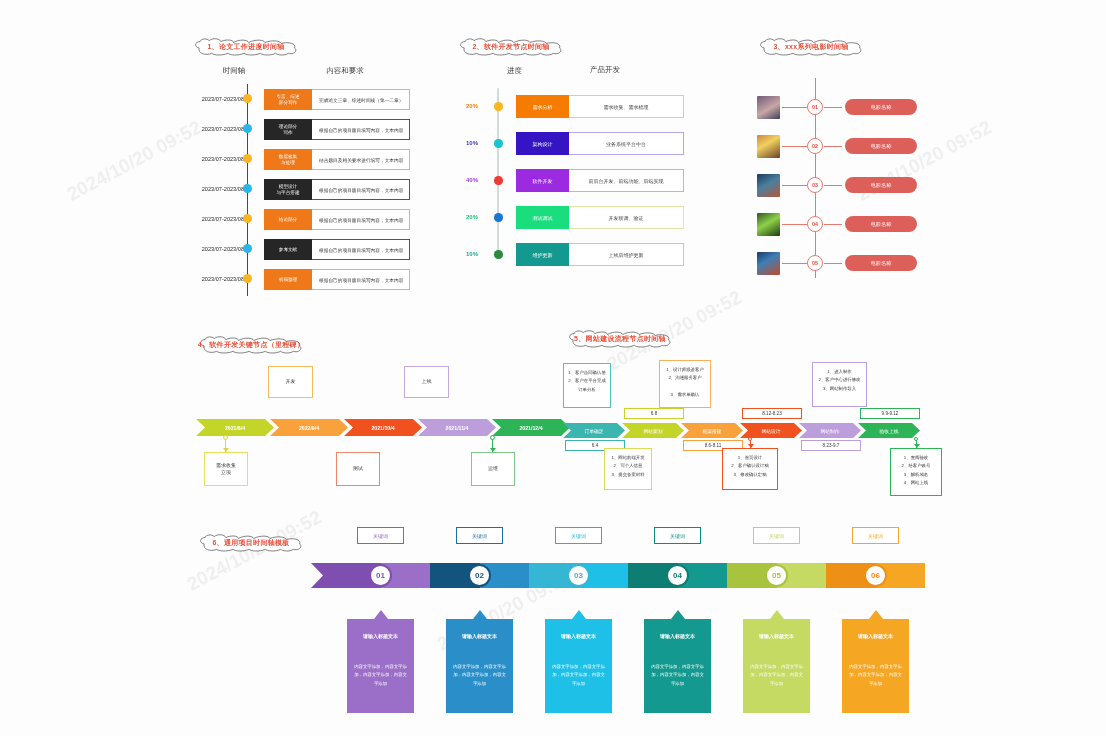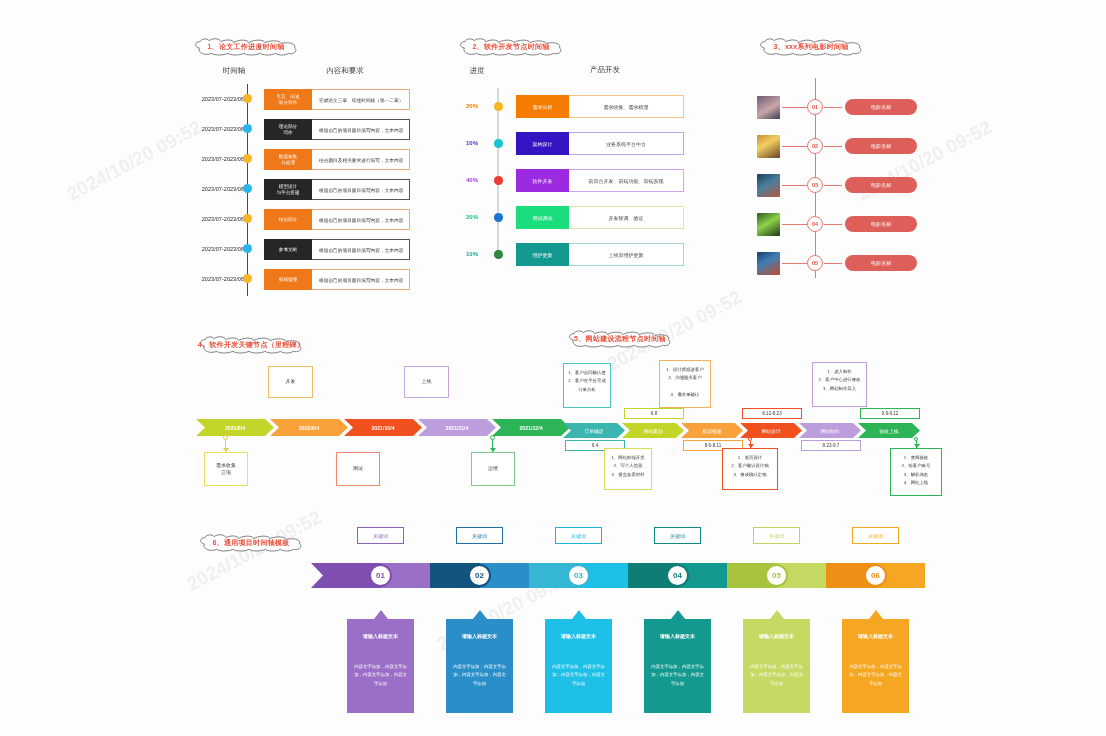--- a/index.html
+++ b/index.html
@@ -286,21 +286,21 @@
         <div class="s1-body" style="border-color: rgb(240, 169, 125);">根据自己的项目题目填写内容，文本内容</div>
       </div>
     </div>
 
   <div class="cloud-title" id="s2-title" style="left:456px; top:38px; width:110px; height:18px;">
       <svg width="110" height="18" viewBox="0 0 120 20">
         <path d="M8 11 C2 10 3 4 9 4 C10 0.5 17 0 19 3 C23 -0.5 31 0.5 32 4 C38 1 46 2 46 5 C53 1 62 2 63 5 C71 1 80 2 81 5 C89 2 98 3 99 6 C107 4 116 6 114 11 C118 14 113 19 107 17 C103 20 95 19 93 17 C87 20 78 19 76 17 C69 20 60 19 58 17 C51 20 42 19 40 17 C33 20 24 19 22 17 C15 20 6 17 8 11 Z" fill="#ffffff" stroke="#3a3a3a" stroke-width="0.7"></path>
       </svg>
     <span>2、软件开发节点时间轴</span>
   </div>
-  <div class="col-head" style="left:452px; top:66px; width:50px;">进度</div>
+  <div class="col-head" style="left:472px; top:66px; width:50px;text-align:right;">进度</div>
   <div class="col-head" style="left:570px; top:65px; width:70px;">产品开发</div>
   <div class="s2-spine" style="left:497px; top:88px; height:166px;"></div>
   <div id="s2-rows">
       <div class="s2-pct" style="left: 466px; top: 103px; color: rgb(245, 124, 0);">20%</div>
       <div class="s2-dot" style="left: 494px; top: 102px; background: rgb(248, 181, 36);"></div>
       <div class="s2-card" style="left: 516px; top: 95px; width: 168px;">
         <div class="s2-tag" style="background: rgb(245, 124, 0);">需求分析</div>
         <div class="s2-body" style="border-color: rgb(246, 194, 138);">需求收集、需求梳理</div>
       </div>
       <div class="s2-pct" style="left: 466px; top: 140px; color: rgb(61, 59, 192);">10%</div>

